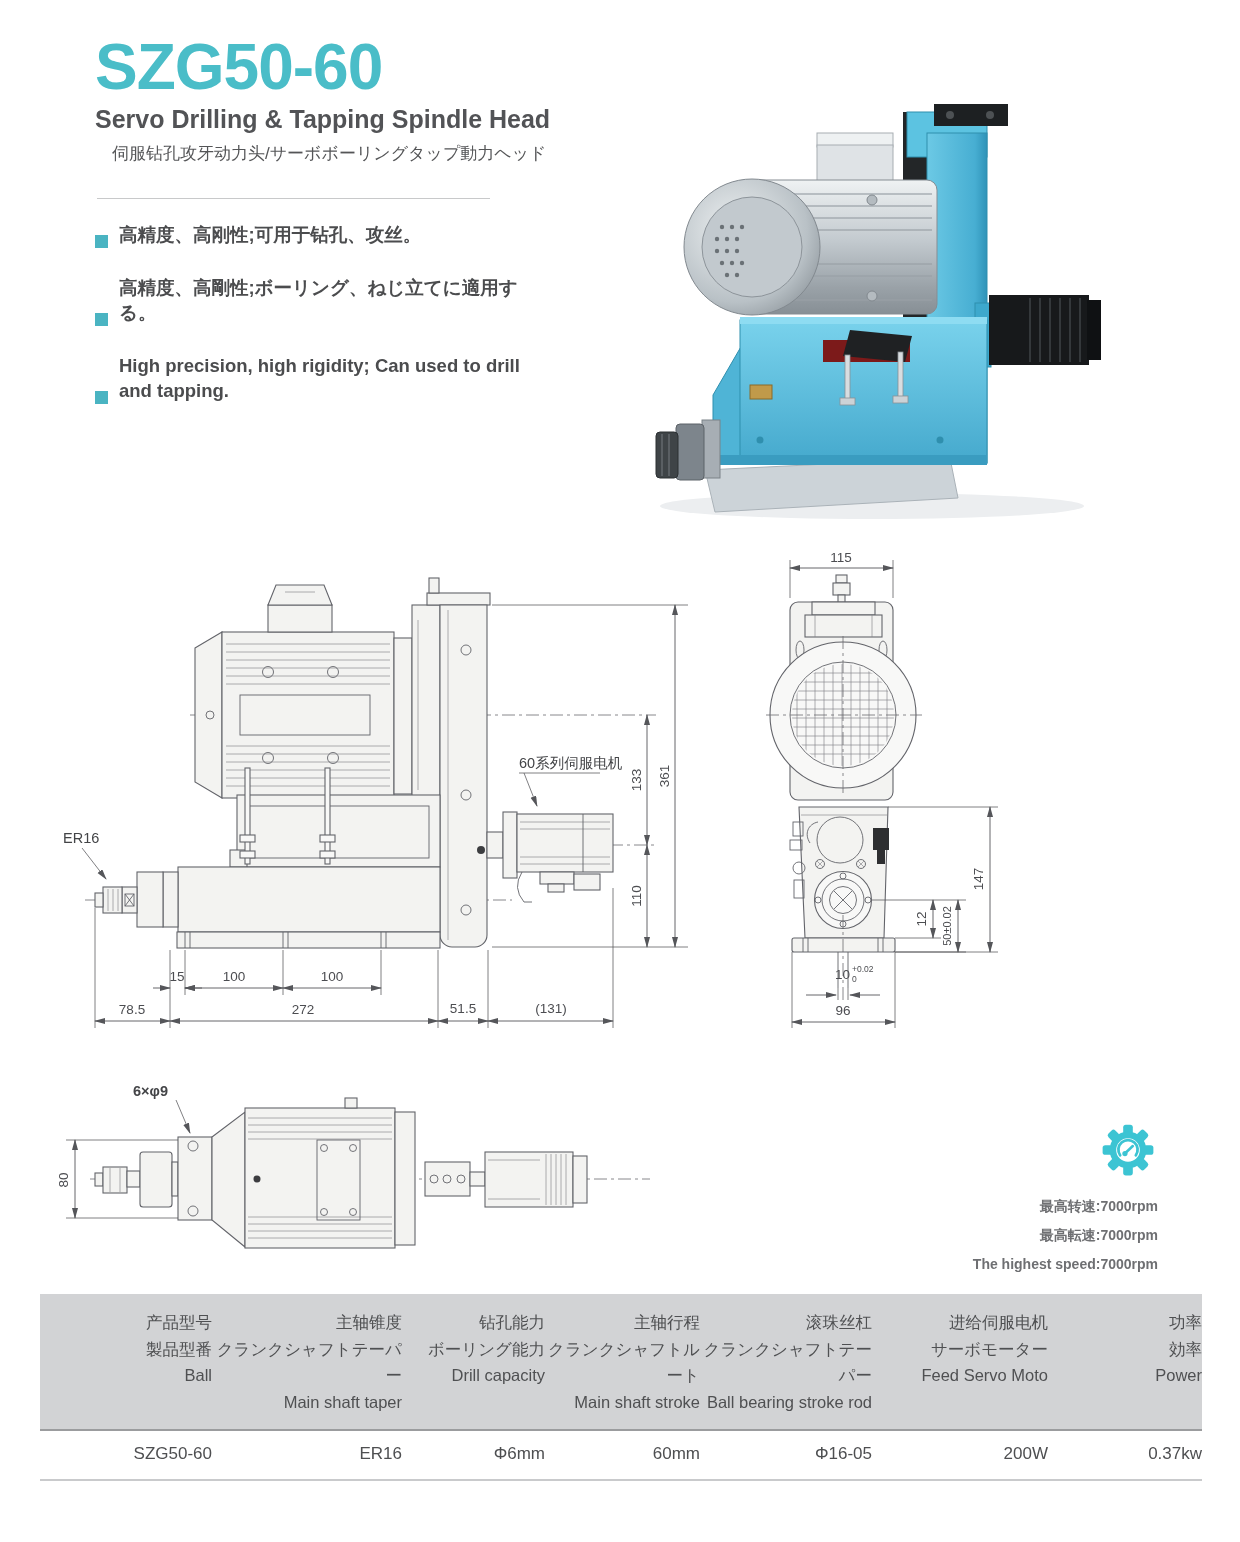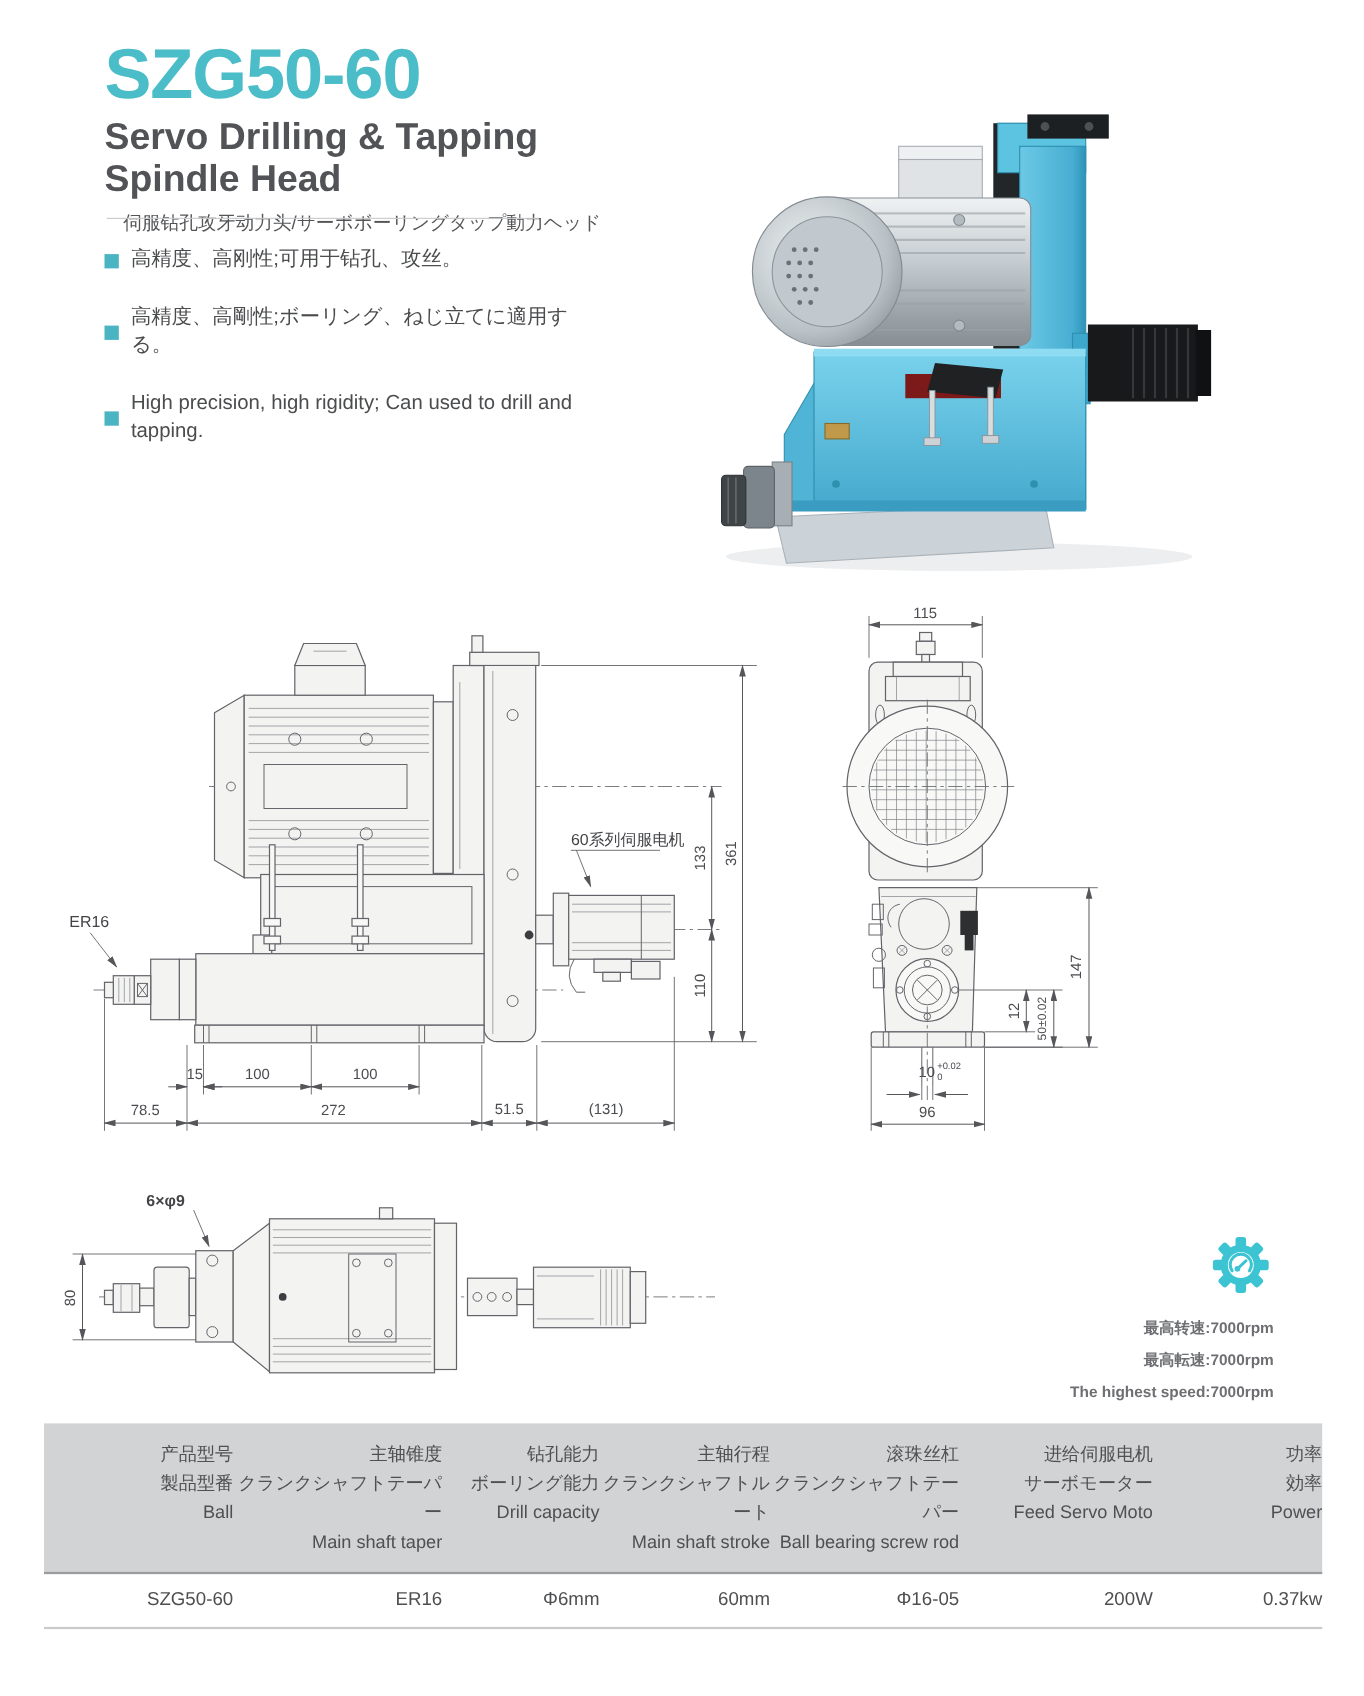--- a/index.html
+++ b/index.html
@@ -6,27 +6,27 @@
   html,body { background:#ffffff; }
   body {
     width:1240px; height:1542px; position:relative; overflow:hidden;
     font-family:"Liberation Sans", sans-serif; color:#4e4f51;
   }
   .abs { position:absolute; }
 
   
   .brand { left:95px; top:34px; width:520px; }
   .title { font-size:64px; font-weight:800; letter-spacing:-1px; color:#4abdc8; line-height:1.05; }
-  .sub-en { font-size:34px; font-weight:700; color:#525356; margin-top:4px; }
+  .sub-en { font-size:25px; font-weight:700; color:#525356; margin-top:4px; }
   .sub-cjk { font-size:17px; color:#545557; margin-top:8px;margin-left:17px; }
   .divider { left:97px; top:198px; width:393px; height:1px; background:#c8c9ca; }
 
   
   .features { left:95px; top:222px; width:440px; list-style:none; }
-  .features li { display:flex; align-items:center; margin-bottom:27px; }
+  .features li { display:flex; align-items:flex-end; margin-bottom:27px;font-weight:bold; }
   .features .sq { flex:0 0 13px; width:13px; height:13px; background:#4ab4c2; margin:5px 11px 0 0; }
   .features .ftxt { font-size:18.5px; line-height:1.38; color:#4b4c4e; }
 
   
   svg { display:block; }
   .ol   { fill:#f3f3f1; stroke:#63646a; stroke-width:1.1; }
   .olw  { fill:#f8f8f7; stroke:#63646a; stroke-width:1.1; }
   .ln   { fill:none; stroke:#63646a; stroke-width:0.9; }
   .thin { fill:none; stroke:#83848a; stroke-width:0.65; }
   .cl   { fill:none; stroke:#6a6b70; stroke-width:0.8; stroke-dasharray:13 4 3 4; }
@@ -589,21 +589,21 @@
         <div>Drill capacity</div>
     </div>
     <div class="th">
       <div>主轴行程</div>
         <div>クランクシャフトルート</div>
         <div>Main shaft stroke</div>
     </div>
     <div class="th">
       <div>滚珠丝杠</div>
         <div>クランクシャフトテーパー</div>
-        <div>Ball bearing screw rod</div>
+        <div>Ball bearing stroke rod</div>
     </div>
     <div class="th">
       <div>进给伺服电机</div>
         <div>サーボモーター</div>
         <div>Feed Servo Moto</div>
     </div>
     <div class="th">
       <div>功率</div>
         <div>効率</div>
         <div>Power</div>

